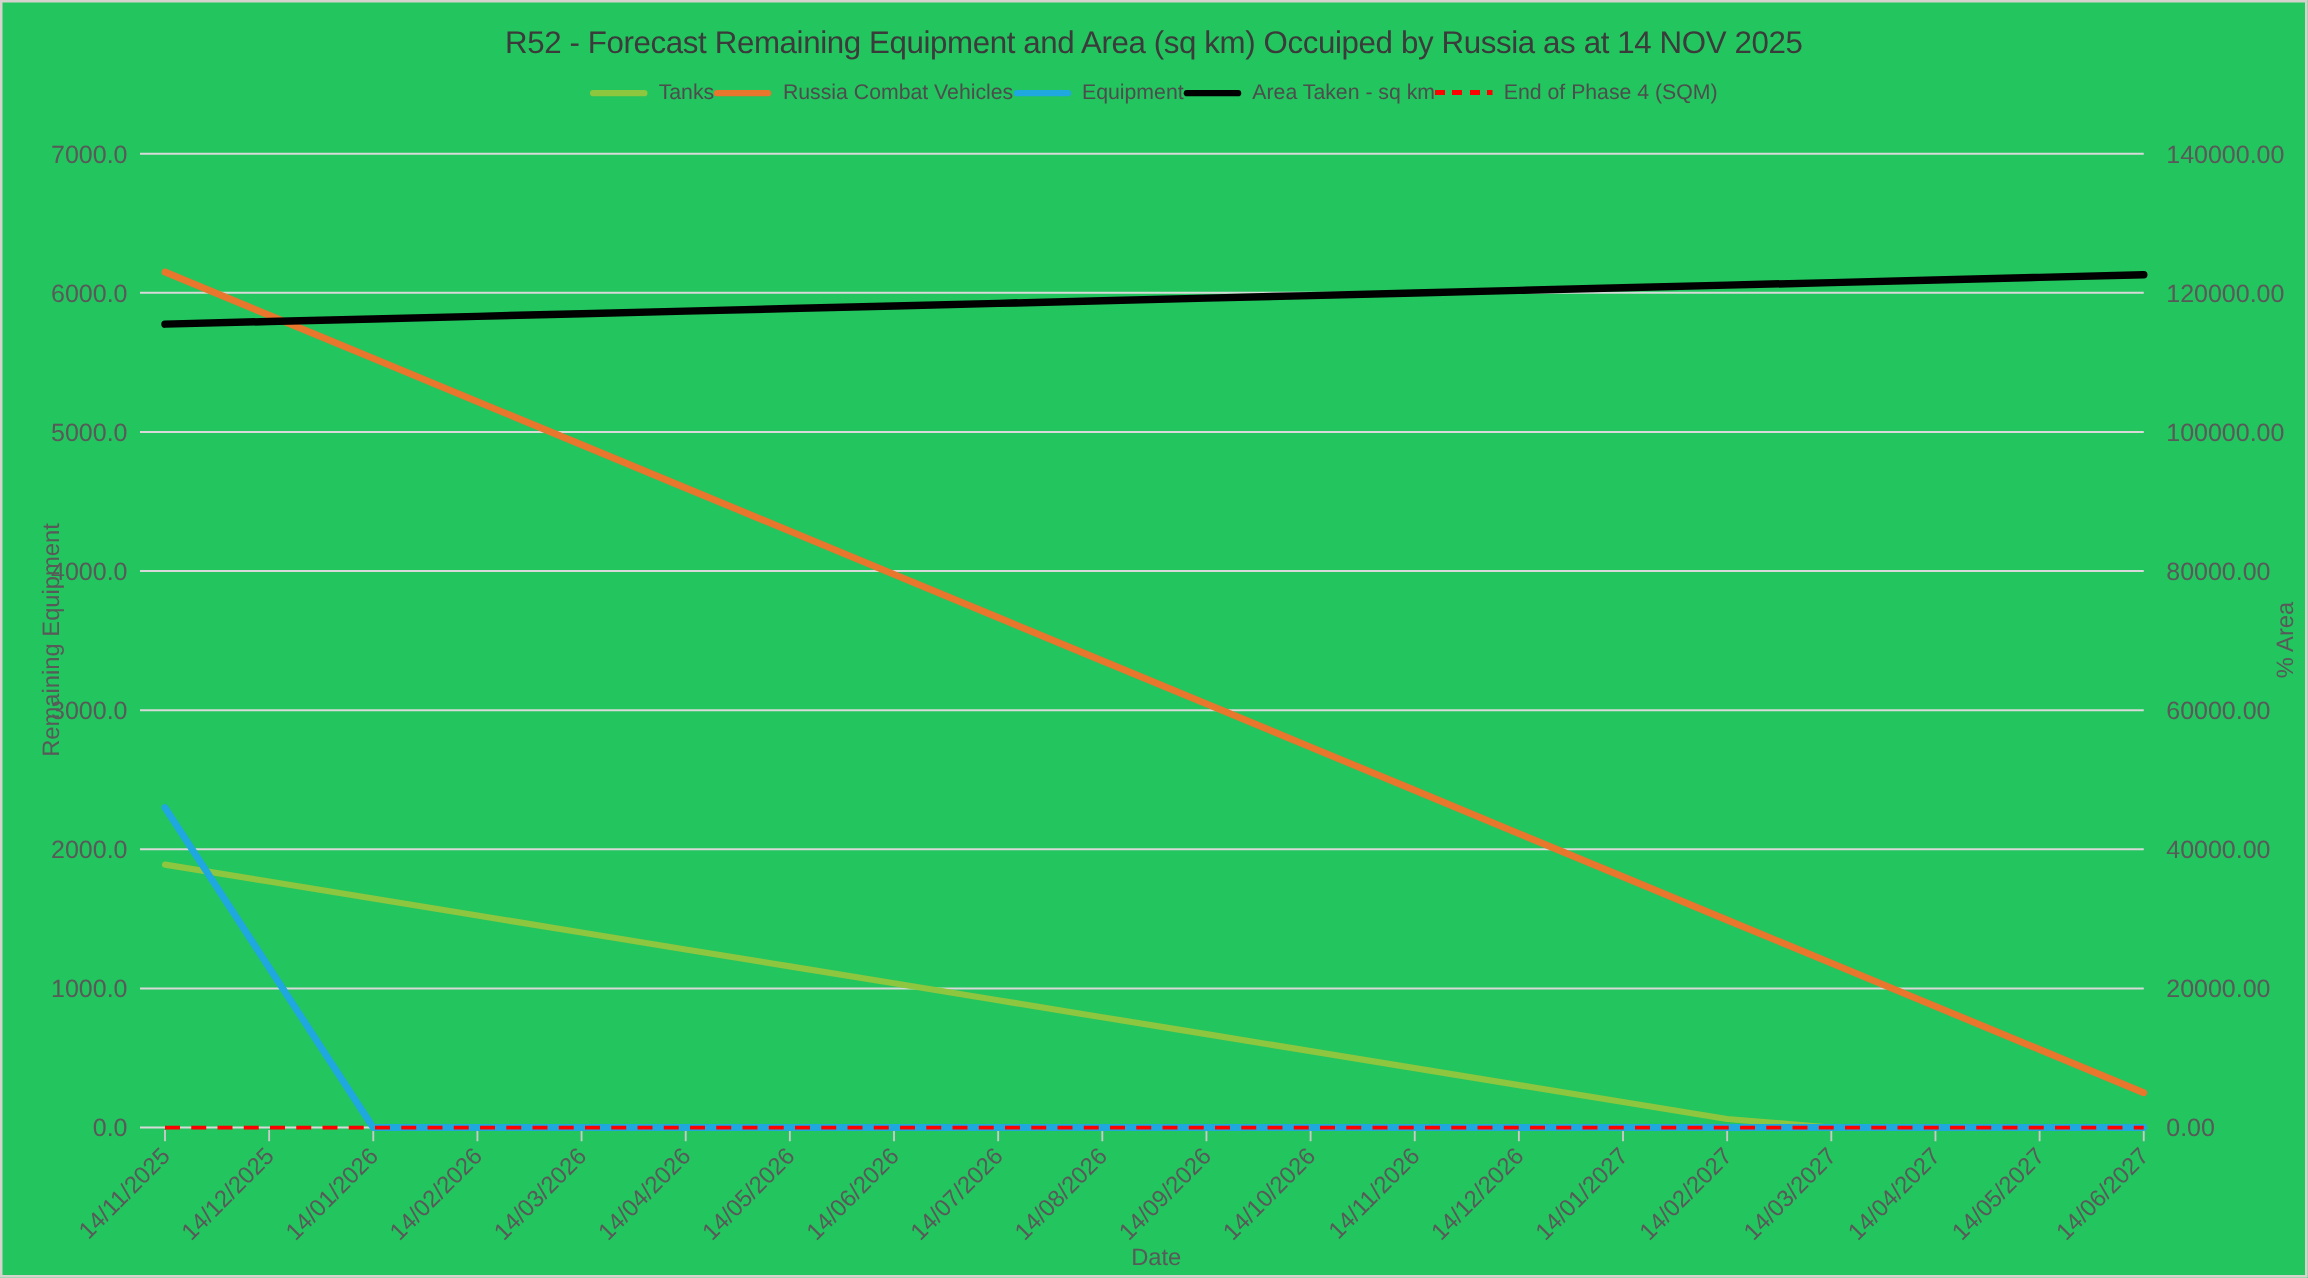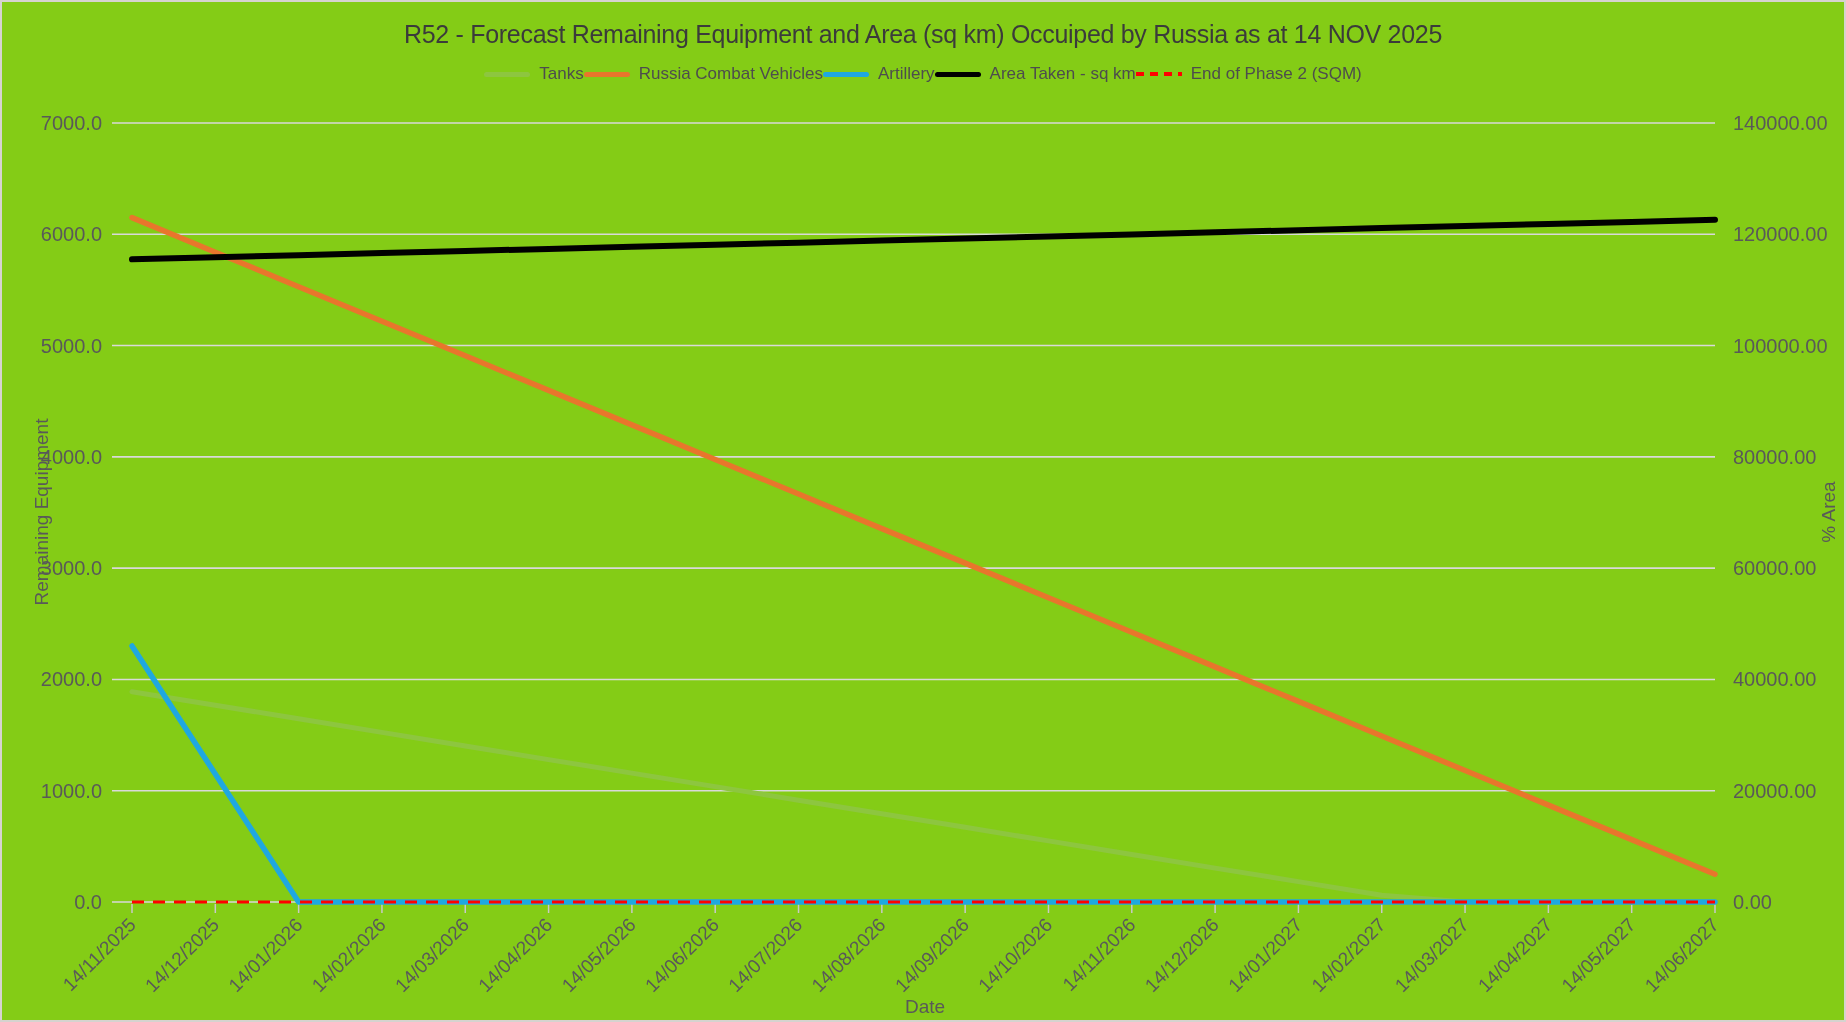--- a/index.html
+++ b/index.html
@@ -1,20 +1,20 @@
 <!DOCTYPE html>
 <html><head>
 <meta charset="utf-8">
 <style>
   html,body{margin:0;padding:0;background:#e8e6e2;}
   *{box-sizing:border-box;}
   #canvas{
     position:relative;
     width:1846px;height:1022px;
-    background:#84cc16;
+    background:#22c55e;
     border:2px solid #d6d3cf;
     overflow:hidden;
     font-family:"Liberation Sans", sans-serif;
     color:#595959;
   }
   #chart-title{
     position:absolute;top:18px;left:0;width:100%;
     text-align:center;
     font-size:25px;font-weight:400;color:#3b3b3b;
     letter-spacing:-0.3px;
@@ -48,29 +48,29 @@
       <div class="legend-item">
         <span class="legend-swatch" style="background: rgb(141, 198, 63);"></span>
         <span class="legend-label">Tanks</span>
       </div>
       <div class="legend-item">
         <span class="legend-swatch" style="background: rgb(232, 118, 44);"></span>
         <span class="legend-label">Russia Combat Vehicles</span>
       </div>
       <div class="legend-item">
         <span class="legend-swatch" style="background: rgb(31, 168, 224);"></span>
-        <span class="legend-label">Artillery</span>
+        <span class="legend-label">Equipment</span>
       </div>
       <div class="legend-item">
         <span class="legend-swatch" style="background: rgb(0, 0, 0);"></span>
         <span class="legend-label">Area Taken - sq km</span>
       </div>
       <div class="legend-item">
         <span class="legend-swatch dashed" style="background: repeating-linear-gradient(90deg, rgb(255, 0, 0) 0px, rgb(255, 0, 0) 8px, transparent 8px, transparent 14px);"></span>
-        <span class="legend-label">End of Phase 2 (SQM)</span>
+        <span class="legend-label">End of Phase 4 (SQM)</span>
       </div>
     </div>
   <svg id="plot" width="1846" height="1022" viewBox="0 0 1846 1022" xmlns="http://www.w3.org/2000/svg">
       <line x1="110" x2="1713" y1="121" y2="121" stroke="#D9D9D9" stroke-width="1.6"></line>
       <text x="100" y="128" text-anchor="end" font-size="20" fill="#595959">7000.0</text>
       <line x1="110" x2="1713" y1="232.28571428571433" y2="232.28571428571433" stroke="#D9D9D9" stroke-width="1.6"></line>
       <text x="100" y="239.28571428571433" text-anchor="end" font-size="20" fill="#595959">6000.0</text>
       <line x1="110" x2="1713" y1="343.57142857142856" y2="343.57142857142856" stroke="#D9D9D9" stroke-width="1.6"></line>
       <text x="100" y="350.57142857142856" text-anchor="end" font-size="20" fill="#595959">5000.0</text>
       <line x1="110" x2="1713" y1="454.8571428571429" y2="454.8571428571429" stroke="#D9D9D9" stroke-width="1.6"></line>

